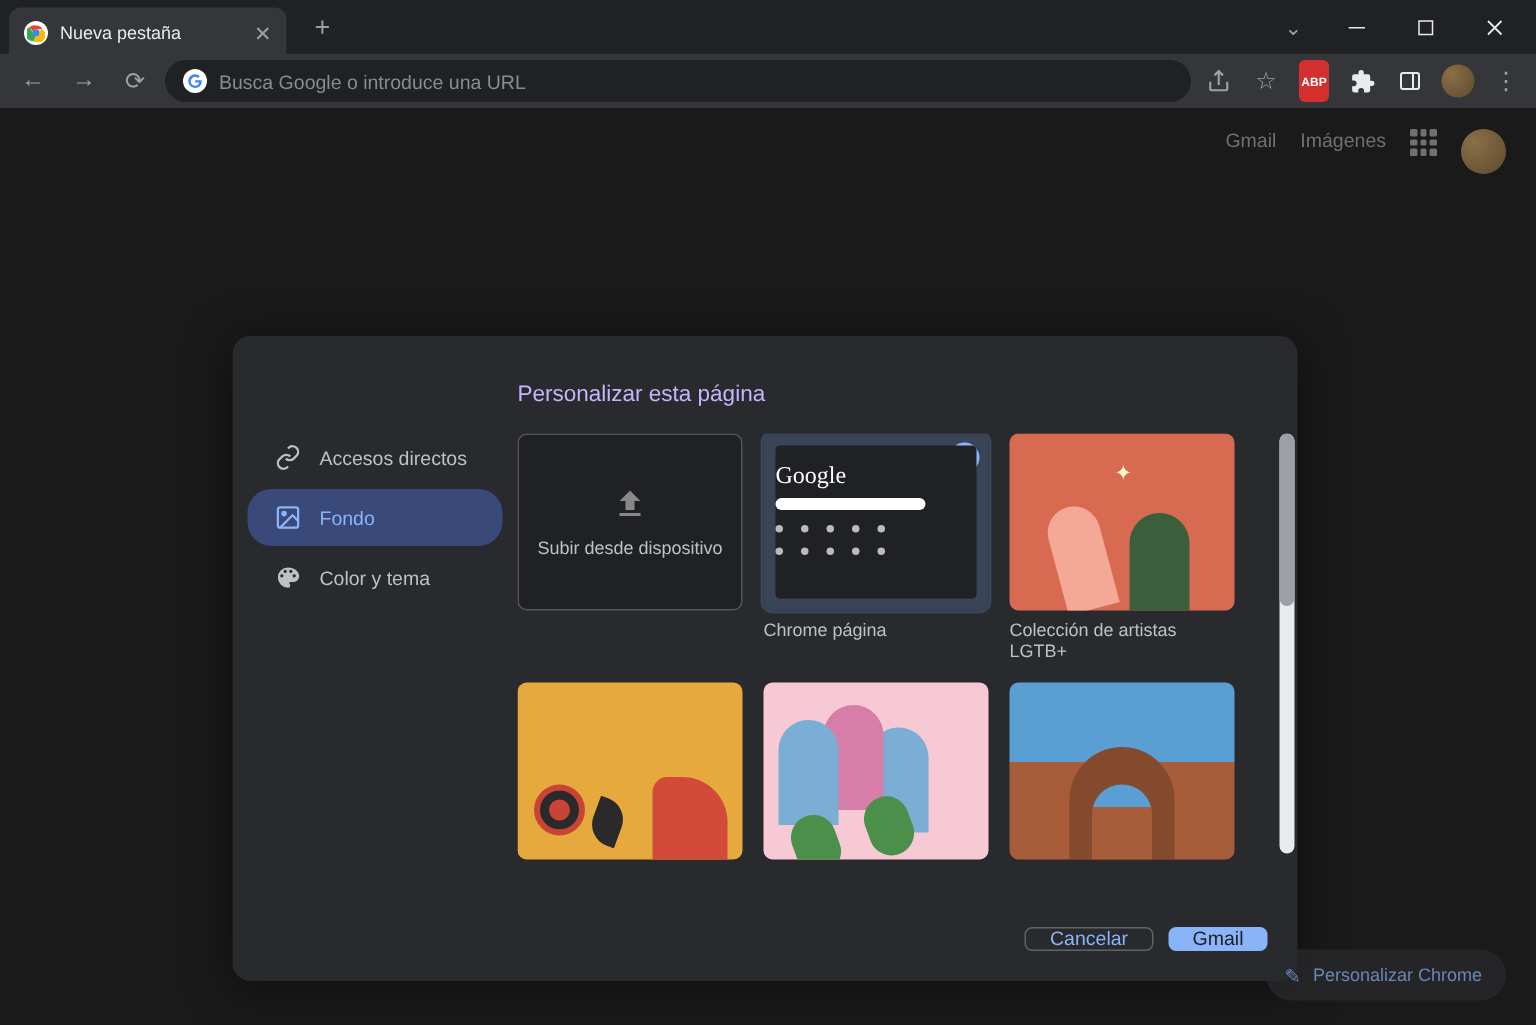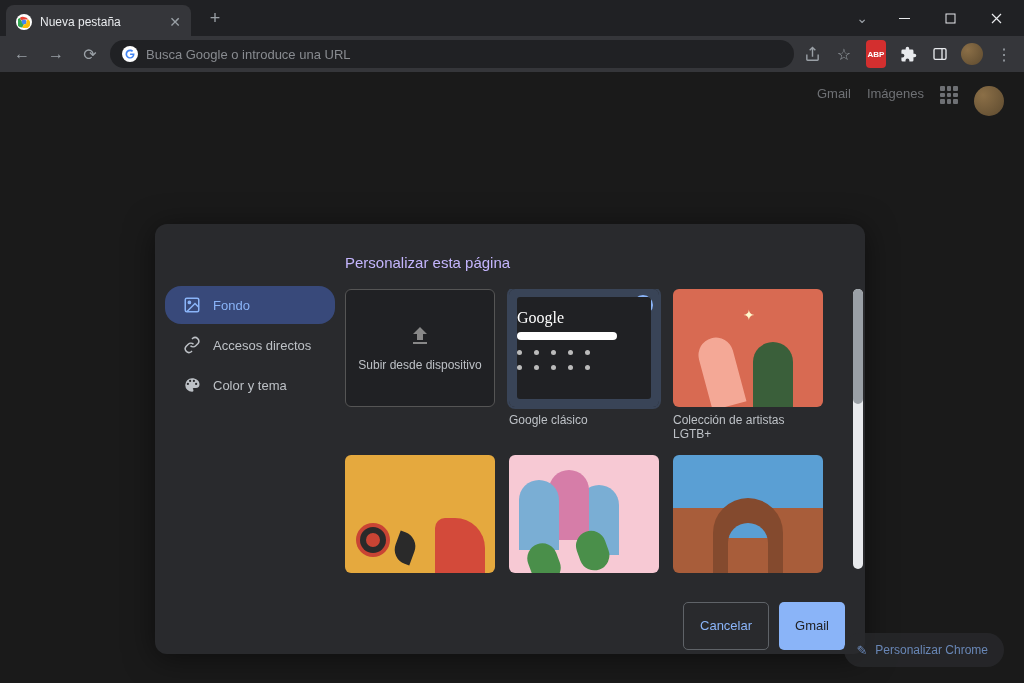--- a/index.html
+++ b/index.html
@@ -78,21 +78,21 @@
   .art-floral2::after { content: ""; position: absolute; bottom: -10px; left: 20px; width: 30px; height: 40px; background: #4a8f4a; border-radius: 15px; transform: rotate(-20deg); box-shadow: 50px 5px 0 #4a8f4a; }
 
   .art-arch { background: linear-gradient(#5a9fd4 45%, #a85d3a 45%); position: relative; }
   .art-arch::before { content: ""; position: absolute; left: 50%; bottom: 0; transform: translateX(-50%); width: 70px; height: 75px; background: #844a2e; border-radius: 35px 35px 0 0; }
   .art-arch::after { content: ""; position: absolute; left: 50%; bottom: 0; transform: translateX(-50%); width: 40px; height: 50px; background: linear-gradient(#5a9fd4 30%, #a85d3a 30%); border-radius: 20px 20px 0 0; }
 
   .scrollbar-fake { position: absolute; right: 2px; top: 0; width: 10px; height: 280px; background: #e8eaed; border-radius: 5px; }
   .scrollbar-fake::after { content: ""; position: absolute; top: 0; left: 0; width: 100%; height: 115px; background: #9aa0a6; border-radius: 5px; }
 
   .dlg-footer { height: 58px; border-top: 1px solid rgba(0,0,0,0); display: flex; align-items: center; justify-content: flex-end; gap: 10px; padding-right: 20px; }
-  .btn { height: 48px; padding: 0 16px; border-radius: 5px; font-size: 13px; cursor: pointer; display: flex; align-items: center; }
+  .btn { height: 16px; padding: 0 16px; border-radius: 5px; font-size: 13px; cursor: pointer; display: flex; align-items: center; }
   .btn-outline { border: 1px solid #5f6368; color: #8ab4f8; background: transparent; }
   .btn-primary { background: #8ab4f8; color: #202124; font-weight: 500; }
 
   
   .customize-chip { position: absolute; bottom: 16px; right: 20px; background: #2a2b2e; border-radius: 18px; height: 34px; padding: 0 16px 0 12px; display: flex; align-items: center; gap: 8px; color: #8ab4f8; font-size: 12px; cursor: pointer; opacity: 0.7; }
   .pencil { font-size: 13px; }
 
   svg { display: block; }
 </style>
 </head>
@@ -187,40 +187,40 @@
         <span></span>
         <span></span>
         <span></span>
         <span></span>
     </div>
     <div class="tr-avatar"></div>
   </div>
 
   <div class="modal">
     <div class="sidebar">
+      <div class="side-item">
+        <span class="side-icon">
+          <svg width="18" height="18" viewBox="0 0 24 24" fill="none" stroke="#bdc1c6" stroke-width="2">
+              <path d="M10 13a5 5 0 007 0l3-3a5 5 0 00-7-7l-1 1M14 11a5 5 0 00-7 0l-3 3a5 5 0 007 7l1-1"></path>
+            </svg>
+        </span>
+        <span>Accesos directos</span>
+      </div>
       <div class="side-item active">
         <span class="side-icon">
           <svg width="18" height="18" viewBox="0 0 24 24" fill="none" stroke="#8ab4f8" stroke-width="2">
               <rect x="3" y="3" width="18" height="18" rx="2"></rect>
               <circle cx="8.5" cy="8.5" r="1.5" fill="#8ab4f8"></circle>
               <path d="M21 15l-5-5L5 21"></path>
             </svg>
         </span>
         <span>Fondo</span>
       </div>
       <div class="side-item">
         <span class="side-icon">
-          <svg width="18" height="18" viewBox="0 0 24 24" fill="none" stroke="#bdc1c6" stroke-width="2">
-              <path d="M10 13a5 5 0 007 0l3-3a5 5 0 00-7-7l-1 1M14 11a5 5 0 00-7 0l-3 3a5 5 0 007 7l1-1"></path>
-            </svg>
-        </span>
-        <span>Accesos directos</span>
-      </div>
-      <div class="side-item">
-        <span class="side-icon">
           <svg width="18" height="18" viewBox="0 0 24 24" fill="#bdc1c6">
               <path d="M12 3a9 9 0 000 18 2 2 0 002-2 2 2 0 00-.6-1.4 1 1 0 01.7-1.7H17a5 5 0 005-5c0-4.4-4.5-7.9-10-7.9zM6.5 12a1.5 1.5 0 110-3 1.5 1.5 0 010 3zm3-4a1.5 1.5 0 110-3 1.5 1.5 0 010 3zm5 0a1.5 1.5 0 110-3 1.5 1.5 0 010 3zm3 4a1.5 1.5 0 110-3 1.5 1.5 0 010 3z"></path>
             </svg>
         </span>
         <span>Color y tema</span>
       </div>
     </div>
 
     <div class="main">
       <div class="dlg-title">Personalizar esta página</div>
@@ -256,21 +256,21 @@
                   </div>
                 <div class="dots-row">
                     <span></span>
                     <span></span>
                     <span></span>
                     <span></span>
                     <span></span>
                   </div>
               </div>
             </div>
-            <div class="tile-label">Google clásico</div>
+            <div class="tile-label">Chrome página</div>
           </div>
 
           <div class="tile">
             <div class="thumb art-lgbt">
               <span class="star">✦</span>
             </div>
             <div class="tile-label">Colección de artistas LGTB+</div>
           </div>
 
           <div class="tile">

